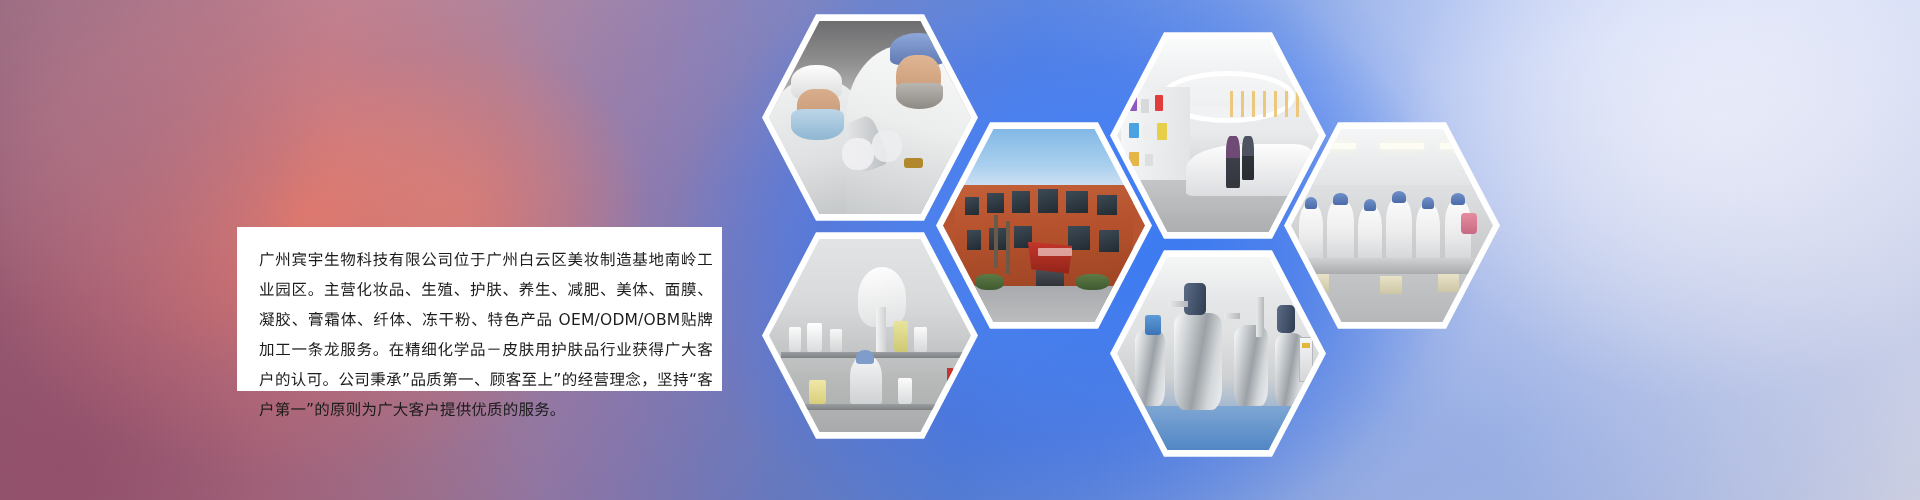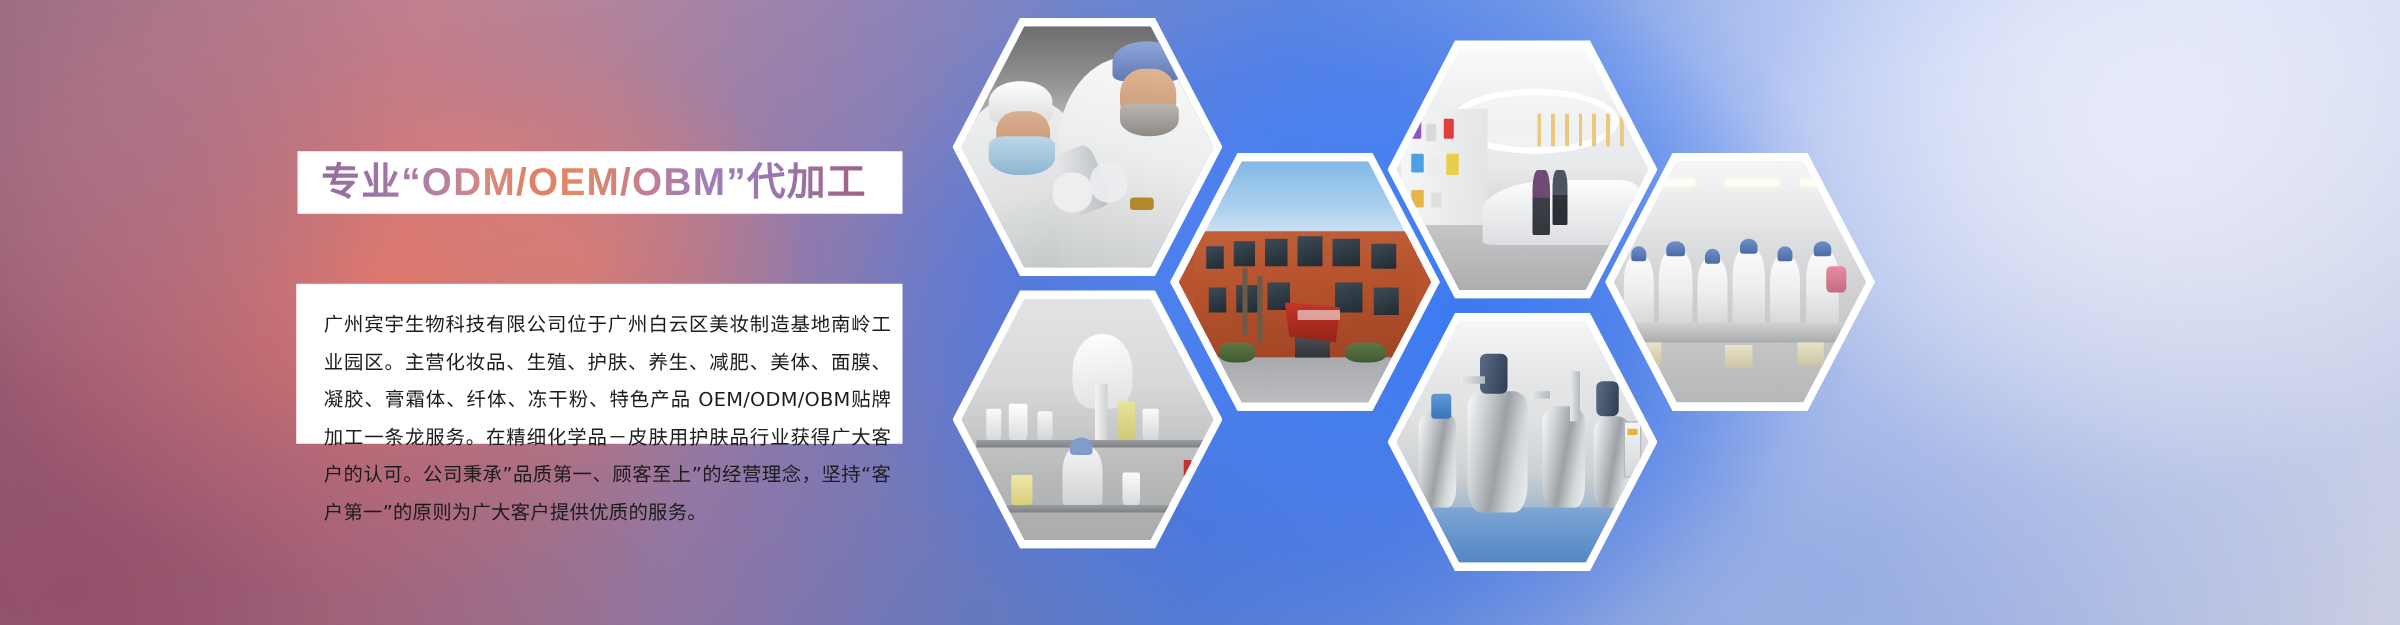--- a/index.html
+++ b/index.html
@@ -99,21 +99,21 @@
        #9c74a8 86%,
        #a2607e 100%);
     -webkit-background-clip:text;
     background-clip:text;
     color:transparent;
     -webkit-text-fill-color:transparent;
   }
 
   .textbox {
     position:absolute; left:237px; top:227px;
-    width:485px; height:128px;
+    width:485px; height:164px;
     background:#ffffff;
     padding:18px 9px 0 22px;
   }
   .textbox p {
     font-size:15.5px;
     line-height:30px;
     color:#1c1c1c;
     letter-spacing:0.2px;
     text-align:justify;
     font-family:"DejaVu Sans","Liberation Sans",sans-serif;
@@ -465,23 +465,20 @@
   <div class="bg-base"></div>
   <div class="bg-glow-a"></div>
   <div class="bg-glow-b"></div>
   <div class="bg-glow-c"></div>
   <div class="bg-glow-d"></div>
   <div class="bg-sheen"></div>
 
   <div class="left-col">
 
 
-    <div class="subbar">
-      <div class="subbar-text">专业“ODM/OEM/OBM”代加工</div>
-    </div>
 
     <div class="textbox">
       <p>广州宾宇生物科技有限公司位于广州白云区美妆制造基地南岭工业园区。主营化妆品、生殖、护肤、养生、减肥、美体、面膜、凝胶、膏霜体、纤体、冻干粉、特色产品 OEM/ODM/OBM贴牌加工一条龙服务。在精细化学品－皮肤用护肤品行业获得广大客户的认可。公司秉承”品质第一、顾客至上”的经营理念，坚持“客户第一”的原则为广大客户提供优质的服务。</p>
     </div>
 
   </div>
 
   <div class="hexes">
 
     <div class="hex" style="left:762px; top:10px; width:216px; height:215px;">

